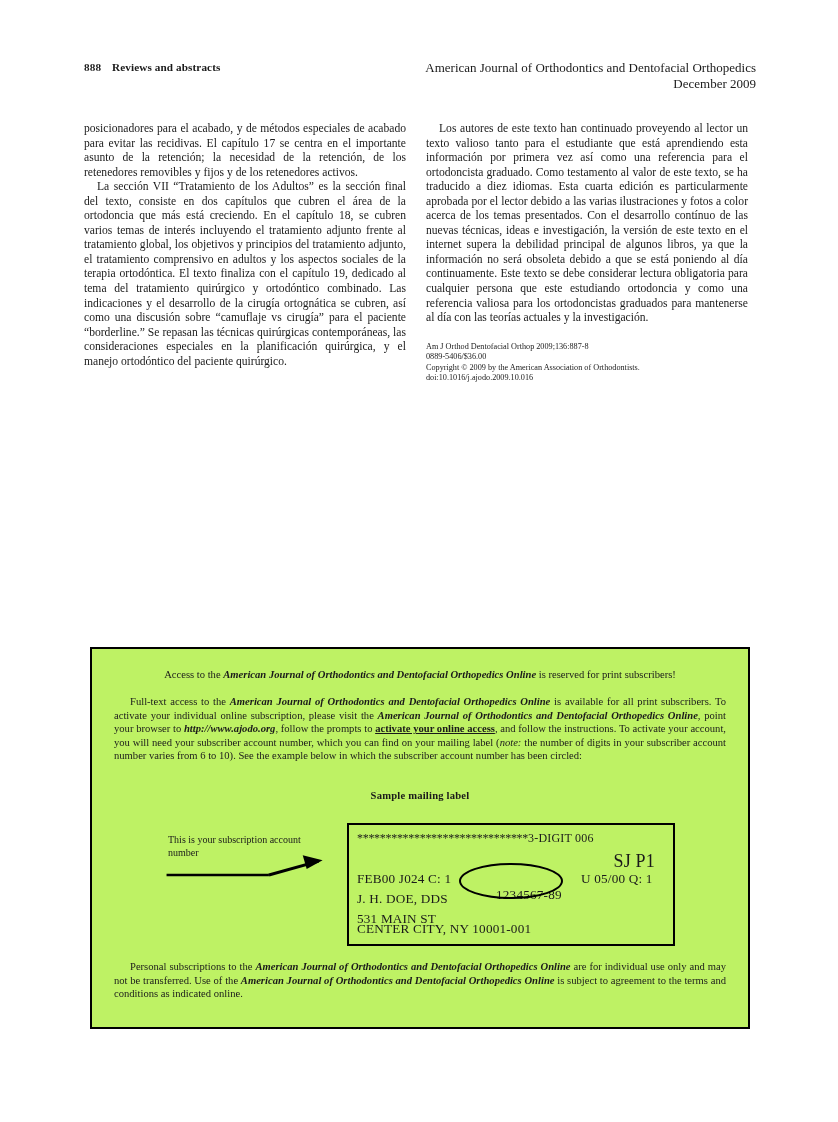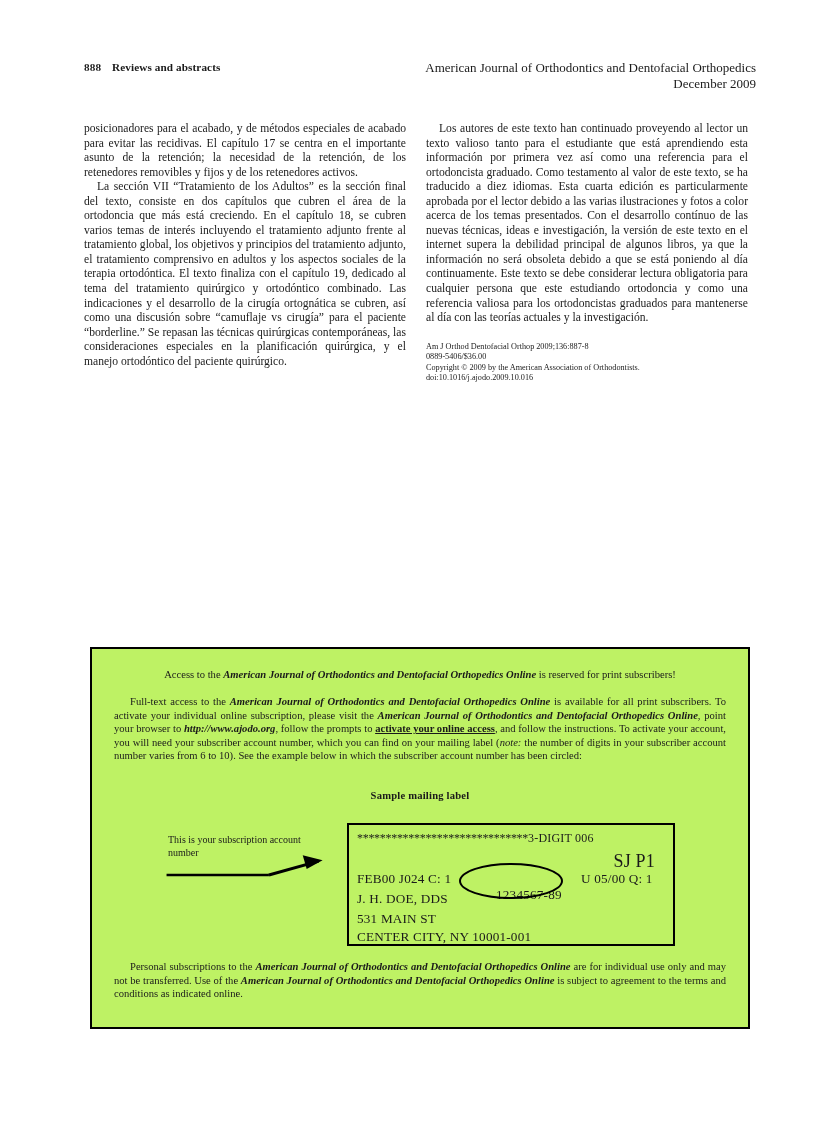--- a/index.html
+++ b/index.html
@@ -179,21 +179,21 @@
     left: 120px;
     top: 62px;
     margin-left: 27px;
   }
   .ml-u {
     left: 232px;
     top: 46px;
   }
   .ml-name { left: 8px; top: 66px; }
   .ml-street { left: 8px; top: 86px; }
-  .ml-city { left: 8px; top: 104px; }
+  .ml-city { left: 8px; top: 96px; }
 
   .ellipse {
     position: absolute;
     left: 110px;
     top: 38px;
     width: 104px;
     height: 36px;
     border: 2px solid #000;
     border-radius: 50%;
     box-sizing: border-box;

